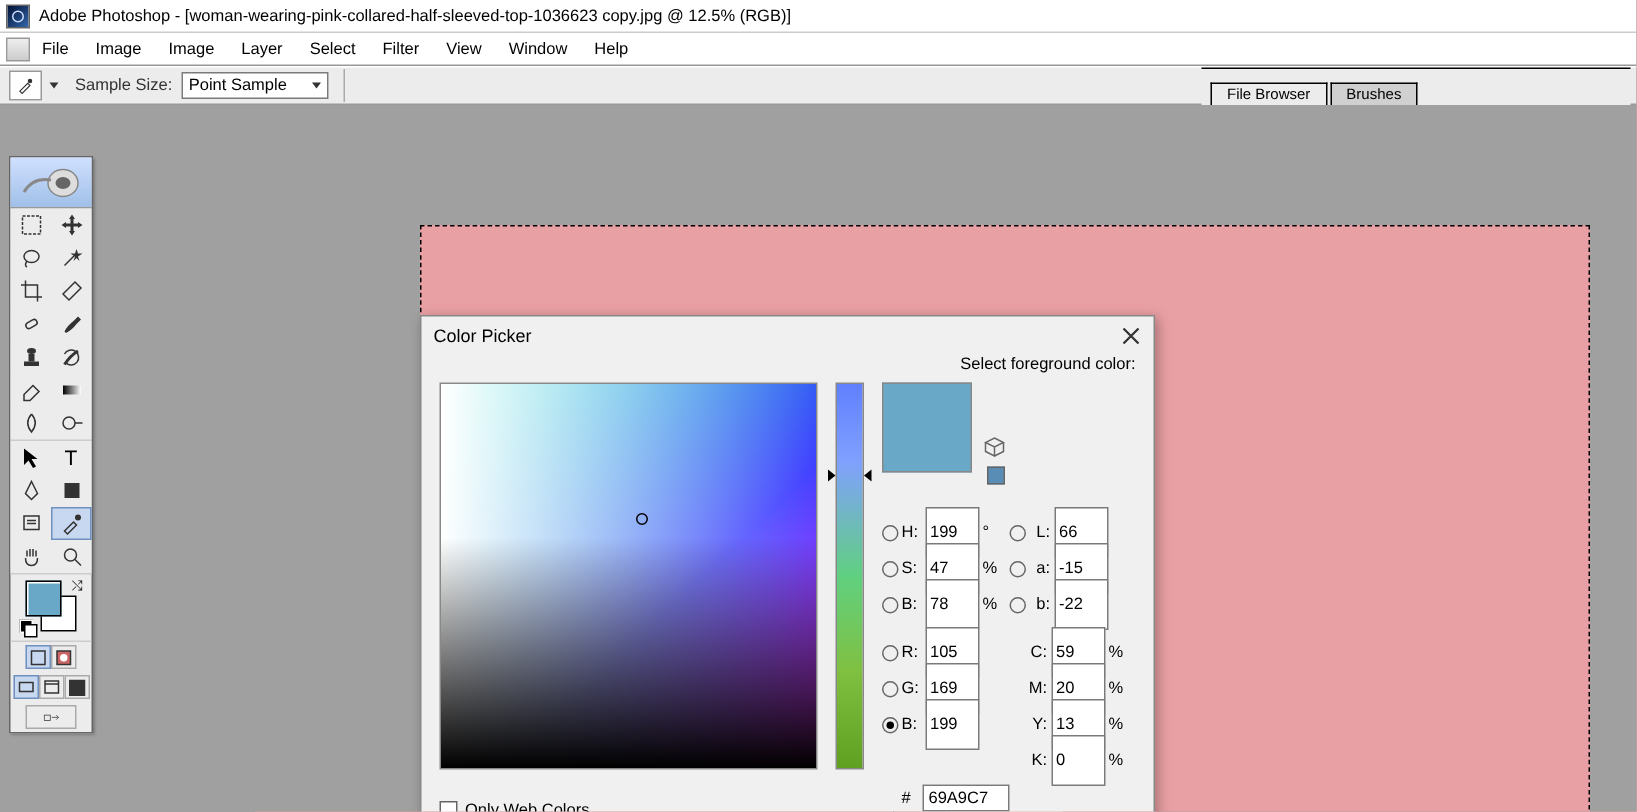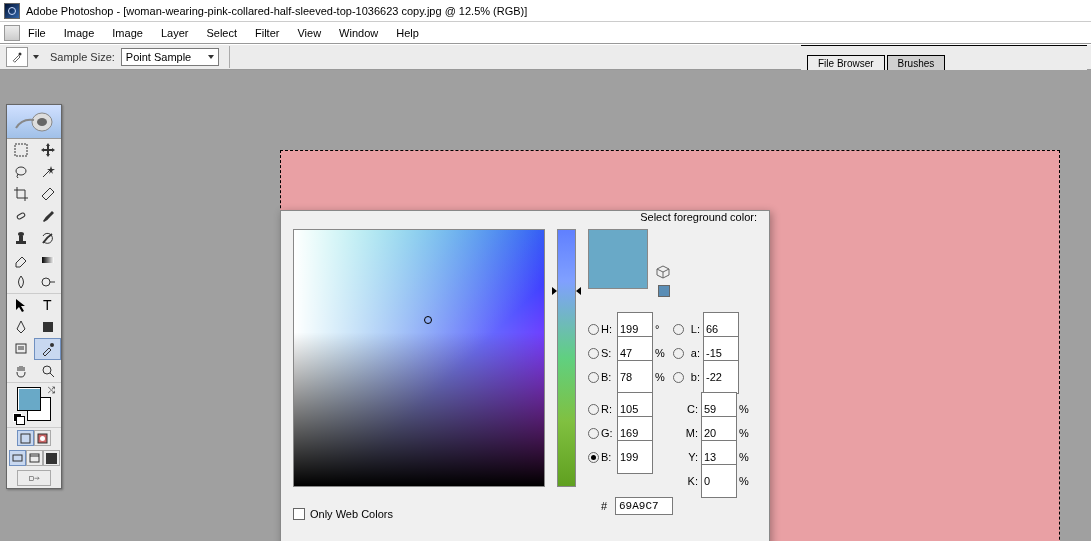--- a/index.html
+++ b/index.html
@@ -78,21 +78,21 @@
 .dlg-btn.default { border: 1px solid #0066cc; box-shadow: 0 0 0 1px #0066cc; }
 .values { margin-top: 22px; font-size: 11px; }
 .val-row { display:flex; align-items:center; margin-bottom: 4px; height: 20px; }
 .val-row .radio { width:11px; height:11px; border:1px solid #666; border-radius:50%; margin-right:2px; display:inline-flex; align-items:center; justify-content:center; }
 .val-row .radio.on::after { content:""; width:5px; height:5px; background:#000; border-radius:50%; }
 .val-row label { width: 16px; }
 .val-row input { width: 36px; height: 34px; border: 1px solid #7a7a7a; font-size: 11px; padding: 0 2px; text-align: left; }
 .val-row .unit { width: 12px; margin: 0 6px 0 2px; }
 .val-row .lab2 { width: 14px; text-align: right; margin-right: 3px; }
 .hex-row { display:flex; align-items:center; margin-top: 6px; }
-.hex-row input { width: 58px; height: 18px; border:1px solid #7a7a7a; font-size:11px; padding:0 3px;font-family:Liberation Mono, monospace; }
+.hex-row input { width: 58px; height: 18px; border:1px solid #7a7a7a; font-size:11px; padding:0 3px; }
 .owc { position:absolute; bottom: 8px; left: 12px; display:flex; align-items:center; font-size:11px; }
 .owc .chk { width:12px; height:12px; border:1px solid #666; background:#fff; margin-right:5px; }
 </style>
 </head>
 <body>
 
 <div class="titlebar">
   <div class="ps-icon"></div>
   <span>Adobe Photoshop - [woman-wearing-pink-collared-half-sleeved-top-1036623 copy.jpg @ 12.5% (RGB)]</span>
 </div>
@@ -321,20 +321,26 @@
                 <rect x="1" y="2" width="8" height="7" fill="none" stroke="#333"></rect>
                 <path d="M11 5 L20 5 M17 2 L20 5 L17 8" stroke="#333" fill="none"></path>
               </svg>
             </div>
         </div>
       </div>
     </div>
   </div>
 
   <div class="dialog">
+    <div class="dlg-title">
+      <span>Color Picker</span>
+      <svg class="dlg-close" viewBox="0 0 14 14">
+          <path d="M2 2 L12 12 M12 2 L2 12" stroke="#333" stroke-width="1.5"></path>
+        </svg>
+    </div>
     <div class="dlg-body">
       <div class="dlg-label">Select foreground color:</div>
       <div class="picker-row">
         <div class="sv-field">
           <div class="sv-cursor"></div>
         </div>
         <div class="hue-col">
           <div class="hue-bar"></div>
           <div class="hue-ptr"></div>
         </div>

